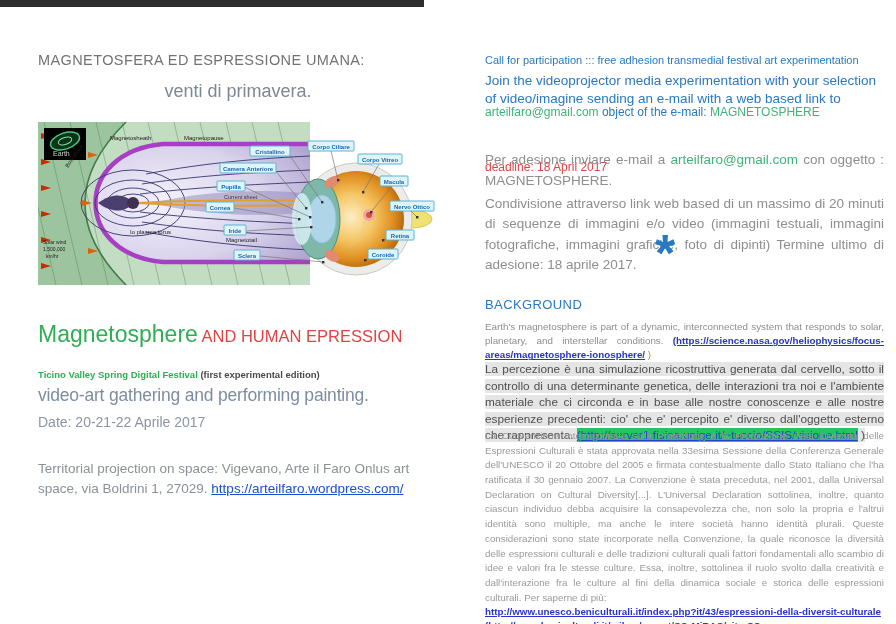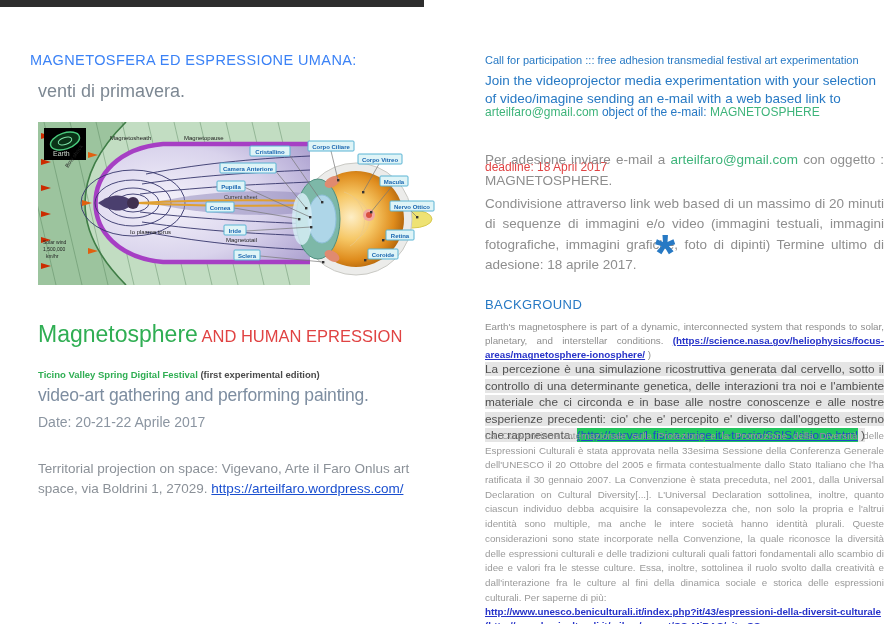--- a/index.html
+++ b/index.html
@@ -2,22 +2,22 @@
 <html><head>
 <meta charset="utf-8">
 <style>
   html,body{margin:0;padding:0;background:#ffffff;}
   .page{position:relative;width:896px;height:624px;background:#ffffff;overflow:hidden;
         font-family:"Liberation Sans","DejaVu Sans",sans-serif;}
   .abs{position:absolute;}
   .topbar{left:0;top:0;width:424px;height:7px;background:#2e2e2e;}
 
   
-  .title{left:30px;top:52px;width:400px;font-size:14.5px;letter-spacing:.4px;color:#3b82f6;}
-  .subtitle{left:38px;top:81px;width:400px;font-size:18px;color:#7d8893;}
+  .title{left:38px;top:52px;width:400px;font-size:14.5px;letter-spacing:.4px;color:#737373;}
+  .subtitle{left:38px;top:81px;width:400px;font-size:18px;color:#7d8893;text-align:center;}
   .figure{left:38px;top:122px;width:407px;height:163px;}
   .heading{left:38px;top:321px;width:407px;white-space:nowrap;}
   .heading .grn{font-size:23px;color:#2fae53;}
   .heading .red{font-size:16.5px;color:#e04343;}
   .festival{left:38px;top:369px;width:407px;font-size:9.5px;}
   .festival .grn{color:#2fae53;font-weight:bold;}
   .festival .blk{color:#4a4a4a;font-weight:bold;}
   .tagline{left:38px;top:385px;width:420px;font-size:17.5px;letter-spacing:-.2px;color:#7d8da0;}
   .dateline{left:38px;top:414px;width:400px;font-size:14px;color:#8b95a1;}
   .venue{left:38px;top:459px;width:396px;font-size:13.5px;line-height:1.5;color:#8b9198;}

